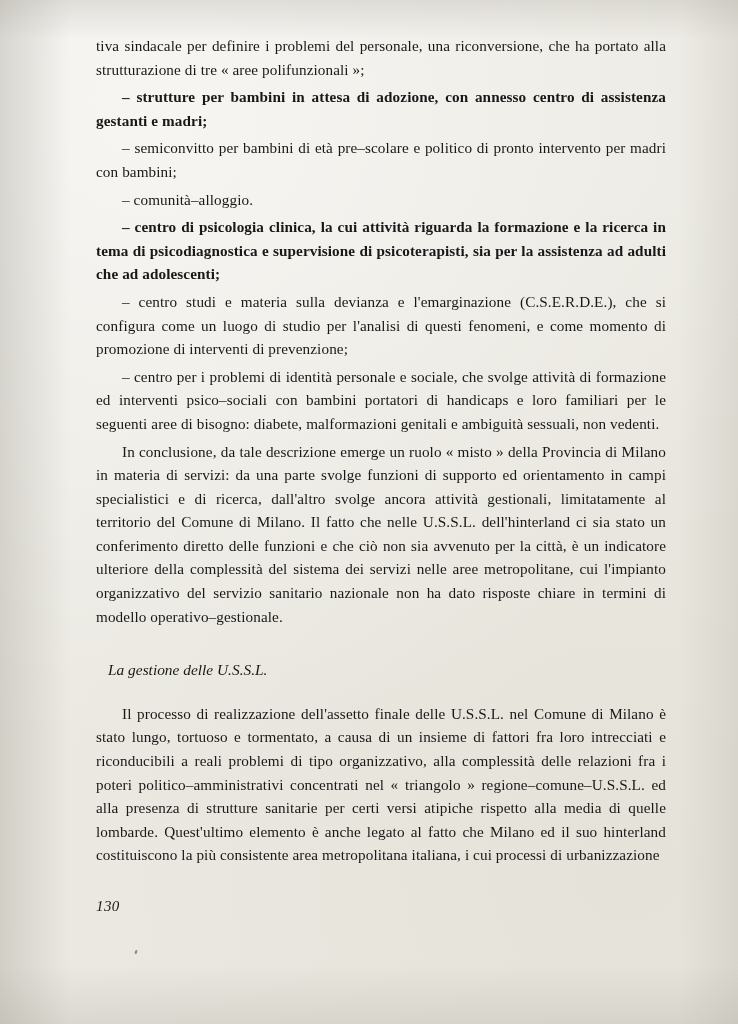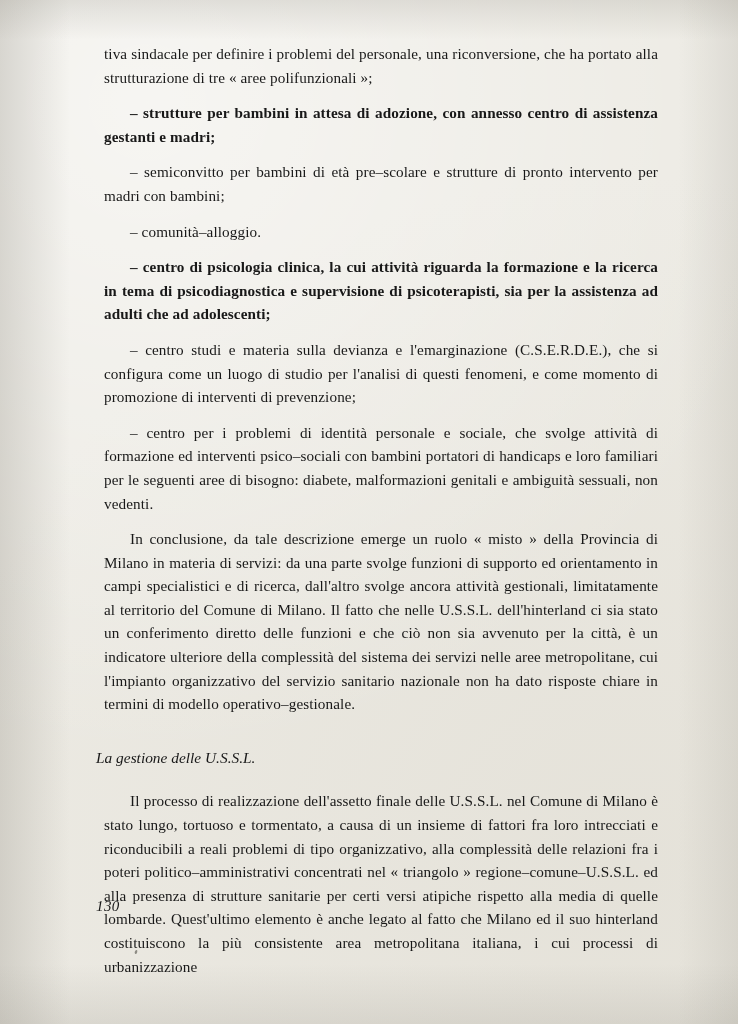--- a/index.html
+++ b/index.html
@@ -29,21 +29,21 @@
     width: 578px;
     height: 940px;
   }
   .para {
     font-family: "Liberation Serif", serif;
     font-size: 15.2px;
     line-height: 23.6px;
     color: #181818;
     text-align: justify;
     text-justify: inter-word;
-    margin: 12px;
+    margin: 4px;
     letter-spacing: 0.1px;
   }
   .para + .para {
     margin-top: 0px;
   }
   .indent {
     text-indent: 26px;
   }
   .dash-item {
     text-indent: 26px;
@@ -54,21 +54,21 @@
   .gap-small {
     margin-top: 3px;
     font-weight: bold;
   }
   .section-head {
     font-family: "Liberation Serif", serif;
     font-style: italic;
     font-size: 15.4px;
     line-height: 23.6px;
     color: #181818;
-    margin: 0;
+    margin: 12px;
     text-indent: 4px;
   }
   .head-gap {
     margin-top: 30px;
   }
   .body-gap {
     margin-top: 20px;
   }
   .folio {
     position: absolute;
@@ -128,21 +128,21 @@
   <div class="edge-shade-left"></div>
   <div class="edge-shade-right"></div>
   <div class="edge-shade-bottom"></div>
 
   <div class="page-inner">
 
     <p class="para">tiva sindacale per definire i problemi del personale, una riconversione, che ha portato alla strutturazione di tre « aree polifunzionali »;</p>
 
     <p class="para dash-item gap-small">– strutture per bambini in attesa di adozione, con annesso centro di assistenza gestanti e madri;</p>
 
-    <p class="para dash-item">– semiconvitto per bambini di età pre–scolare e strutture di pronto intervento per madri con bambini;</p>
+    <p class="para dash-item">– semiconvitto per bambini di età pre–scolare e politico di pronto intervento per madri con bambini;</p>
 
     <p class="para dash-item">– comunità–alloggio.</p>
 
 
     <p class="para dash-item gap-small">– centro di psicologia clinica, la cui attività riguarda la formazione e la ricerca in tema di psicodiagnostica e supervisione di psicoterapisti, sia per la assistenza ad adulti che ad adolescenti;</p>
 
     <p class="para dash-item">– centro studi e materia sulla devianza e l'emarginazione (C.S.E.R.D.E.), che si configura come un luogo di studio per l'analisi di questi fenomeni, e come momento di promozione di interventi di prevenzione;</p>
 
     <p class="para dash-item">– centro per i problemi di identità personale e sociale, che svolge attività di formazione ed interventi psico–sociali con bambini portatori di handicaps e loro familiari per le seguenti aree di bisogno: diabete, malformazioni genitali e ambiguità sessuali, non vedenti.</p>
 

